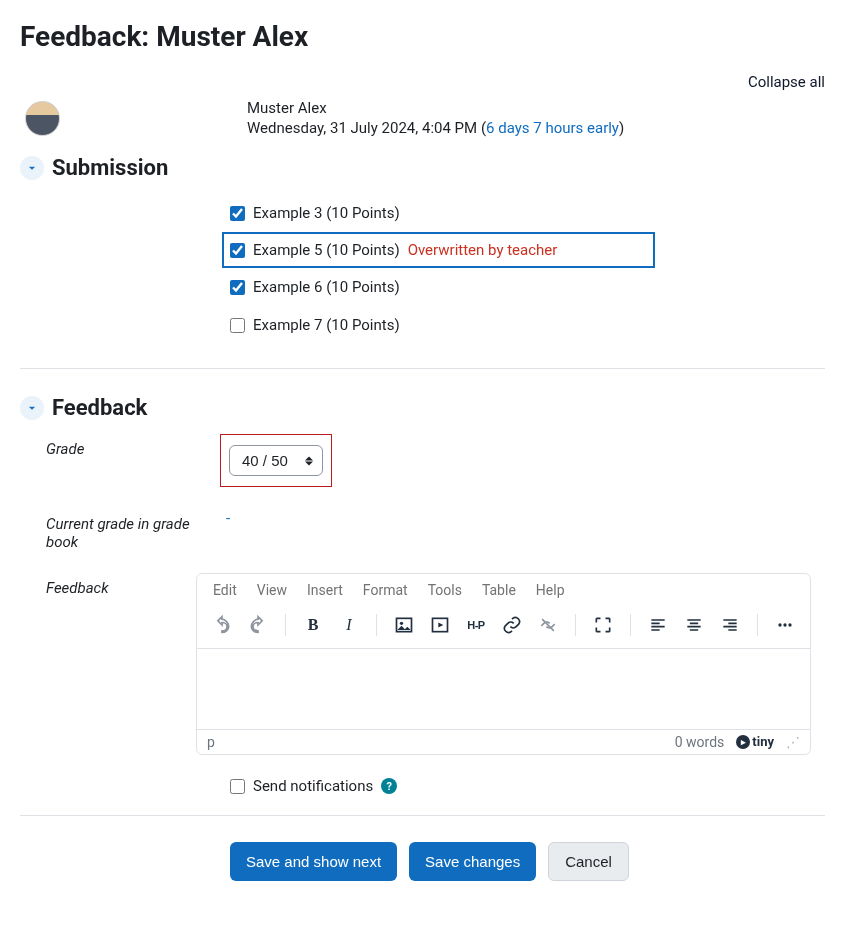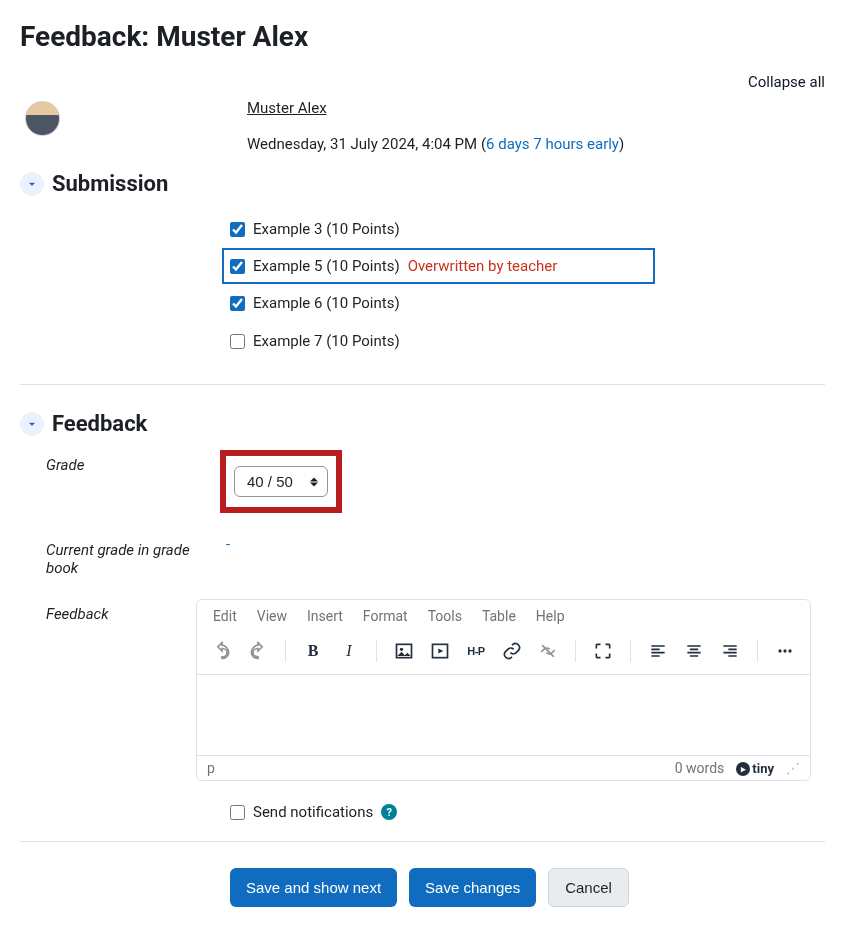--- a/index.html
+++ b/index.html
@@ -29,21 +29,21 @@
       margin-bottom: 18px;
     }
     .avatar {
       width: 35px; height: 35px; border-radius: 50%;
       background: linear-gradient(180deg,#e7c9a0 0 40%,#4b5563 40% 100%);
       border:1px solid #ccc;
       margin-left: 5px;
       margin-top: 2px;
     }
     .user-info { margin-left: 175px; }
-    .user-info .name { margin-bottom: 18px; text-decoration: underline; }
+    .user-info .name { margin-bottom: 2px; }
     .user-info .date { color: #1d2125; }
     .user-info .early-link { color: #0f6cbf; text-decoration: none; }
 
     .section-header {
       display: flex;
       align-items: center;
       gap: 8px;
       margin-bottom: 14px;
     }
     .chevron {
@@ -97,21 +97,21 @@
       width: 200px;
       padding-left: 26px;
       color: #1d2125;
       font-size: 15px;
       padding-top: 6px;
       font-style: italic;
     }
     .form-field { flex: 1; }
 
     .grade-wrap {
-      border: 6px solid #b91c1c;
+      border: 1px solid #b91c1c;
       padding: 10px 8px;
       display: inline-block;
     }
     .select-wrap {
       position: relative;
       display: inline-block;
     }
     select.grade-select {
       appearance: none;
       border: 1px solid #8f959e;
@@ -184,21 +184,21 @@
     }
     .editor-status {
       display: flex;
       justify-content: space-between;
       align-items: center;
       padding: 4px 10px;
       border-top: 1px solid #dee2e6;
       font-size: 14px;
       color: #6c757d;
     }
-    .editor-status .right { display: flex; align-items: flex-end; gap: 12px; }
+    .editor-status .right { display: flex; align-items: flex-start; gap: 12px; }
     .tiny-logo { font-weight: 700; font-size: 13px; color: #222f3e; display: flex; align-items: center; gap:2px; }
     .tiny-logo .circ { width:14px; height:14px; border-radius:50%; background:#222f3e; display:flex;align-items:center;justify-content:center;color:#fff;font-size:9px;}
     .resize { color:#adb5bd; font-size:14px; }
 
     .notif-row {
       display: flex;
       align-items: center;
       gap: 8px;
       margin-left: 210px;
       margin-top: 6px;

